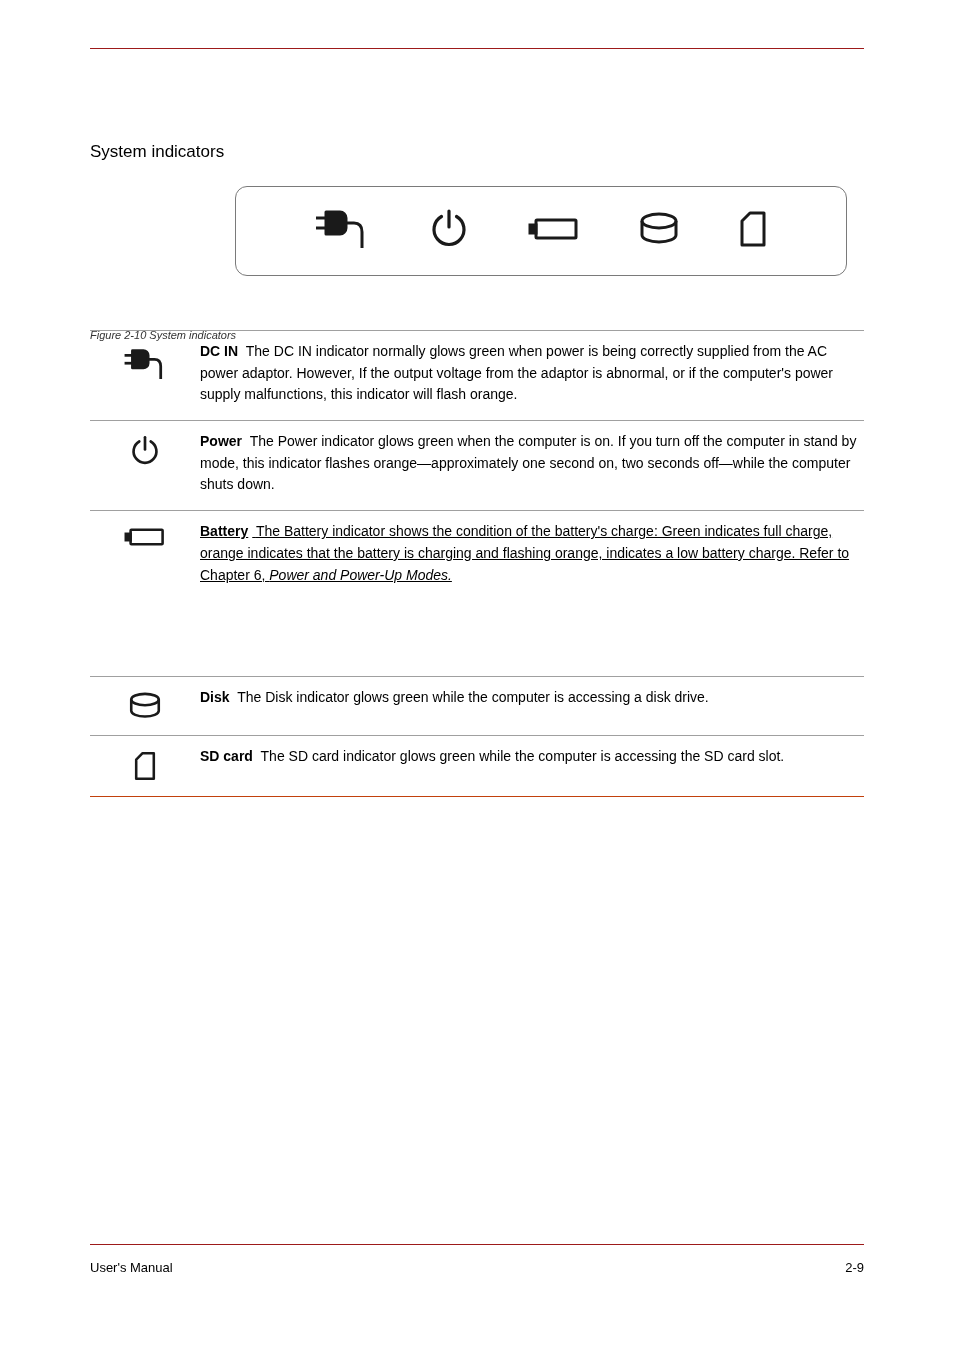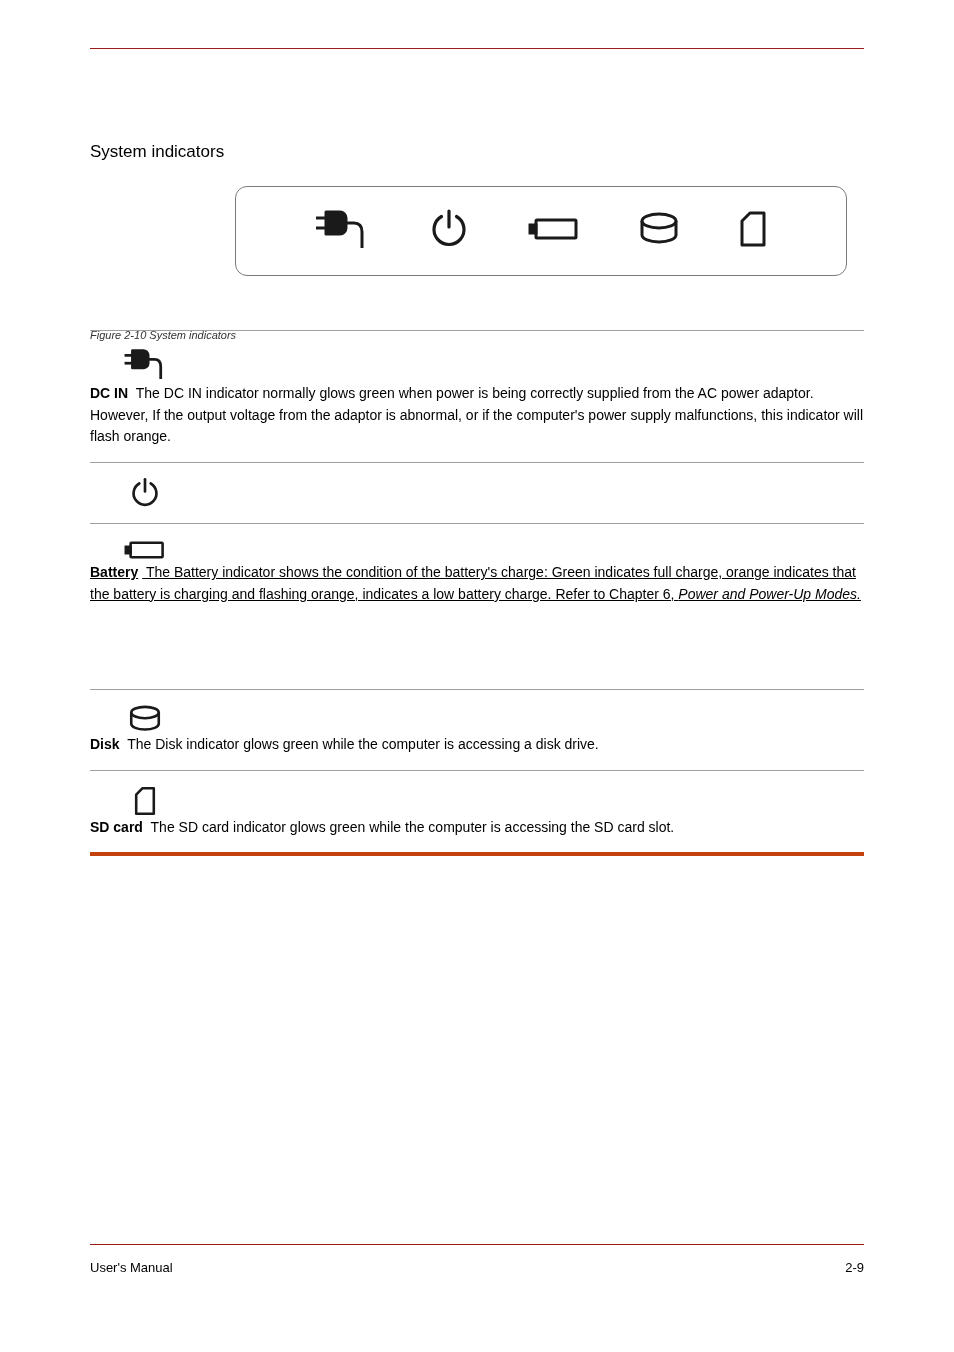--- a/index.html
+++ b/index.html
@@ -68,24 +68,23 @@
     position: absolute;
     left: 90px;
     right: 90px;
     top: 330px;
   }
   .row {
     display: flex;
     border-top: 1px solid #a0a0a0;
     padding: 10px 0 14px 0;
     box-sizing: border-box;
-    flex-direction: column;
   }
   .row:last-child {
-    border-bottom: 4px solid #c2410c;
+    border-bottom: 1px solid #c2410c;
   }
   .row-icon {
     width: 110px;
     display: flex;
     align-items: flex-start;
     justify-content: center;
     padding-top: 4px;
   }
   .row-icon svg {
     stroke: #1a1a1a;
@@ -195,20 +194,24 @@
 
     <div class="row">
       <div class="row-icon">
         <svg width="32" height="32" viewBox="0 0 42 42">
           <g stroke="#1a1a1a" stroke-width="3.5" fill="none" stroke-linecap="round">
             <path d="M13.5 8.5 A15 15 0 1 0 28.5 8.5"></path>
             <line x1="21" y1="3" x2="21" y2="19"></line>
           </g>
         </svg>
       </div>
+      <div class="row-body">
+        <span class="row-label">Power</span>
+        <span>The Power indicator glows green when the computer is on. If you turn off the computer in stand by mode, this indicator flashes orange—approximately one second on, two seconds off—while the computer shuts down.</span>
+      </div>
     </div>
 
     <div class="row" id="battery-row" style="min-height: 166px; text-decoration: underline;">
       <div class="row-icon">
         <svg width="44" height="24" viewBox="0 0 52 30">
           <g stroke="#1a1a1a" stroke-width="3.2" fill="none">
             <rect x="8" y="6" width="40" height="18" rx="1"></rect>
             <rect x="2" y="11" width="6" height="8" fill="#1a1a1a"></rect>
           </g>
         </svg>

